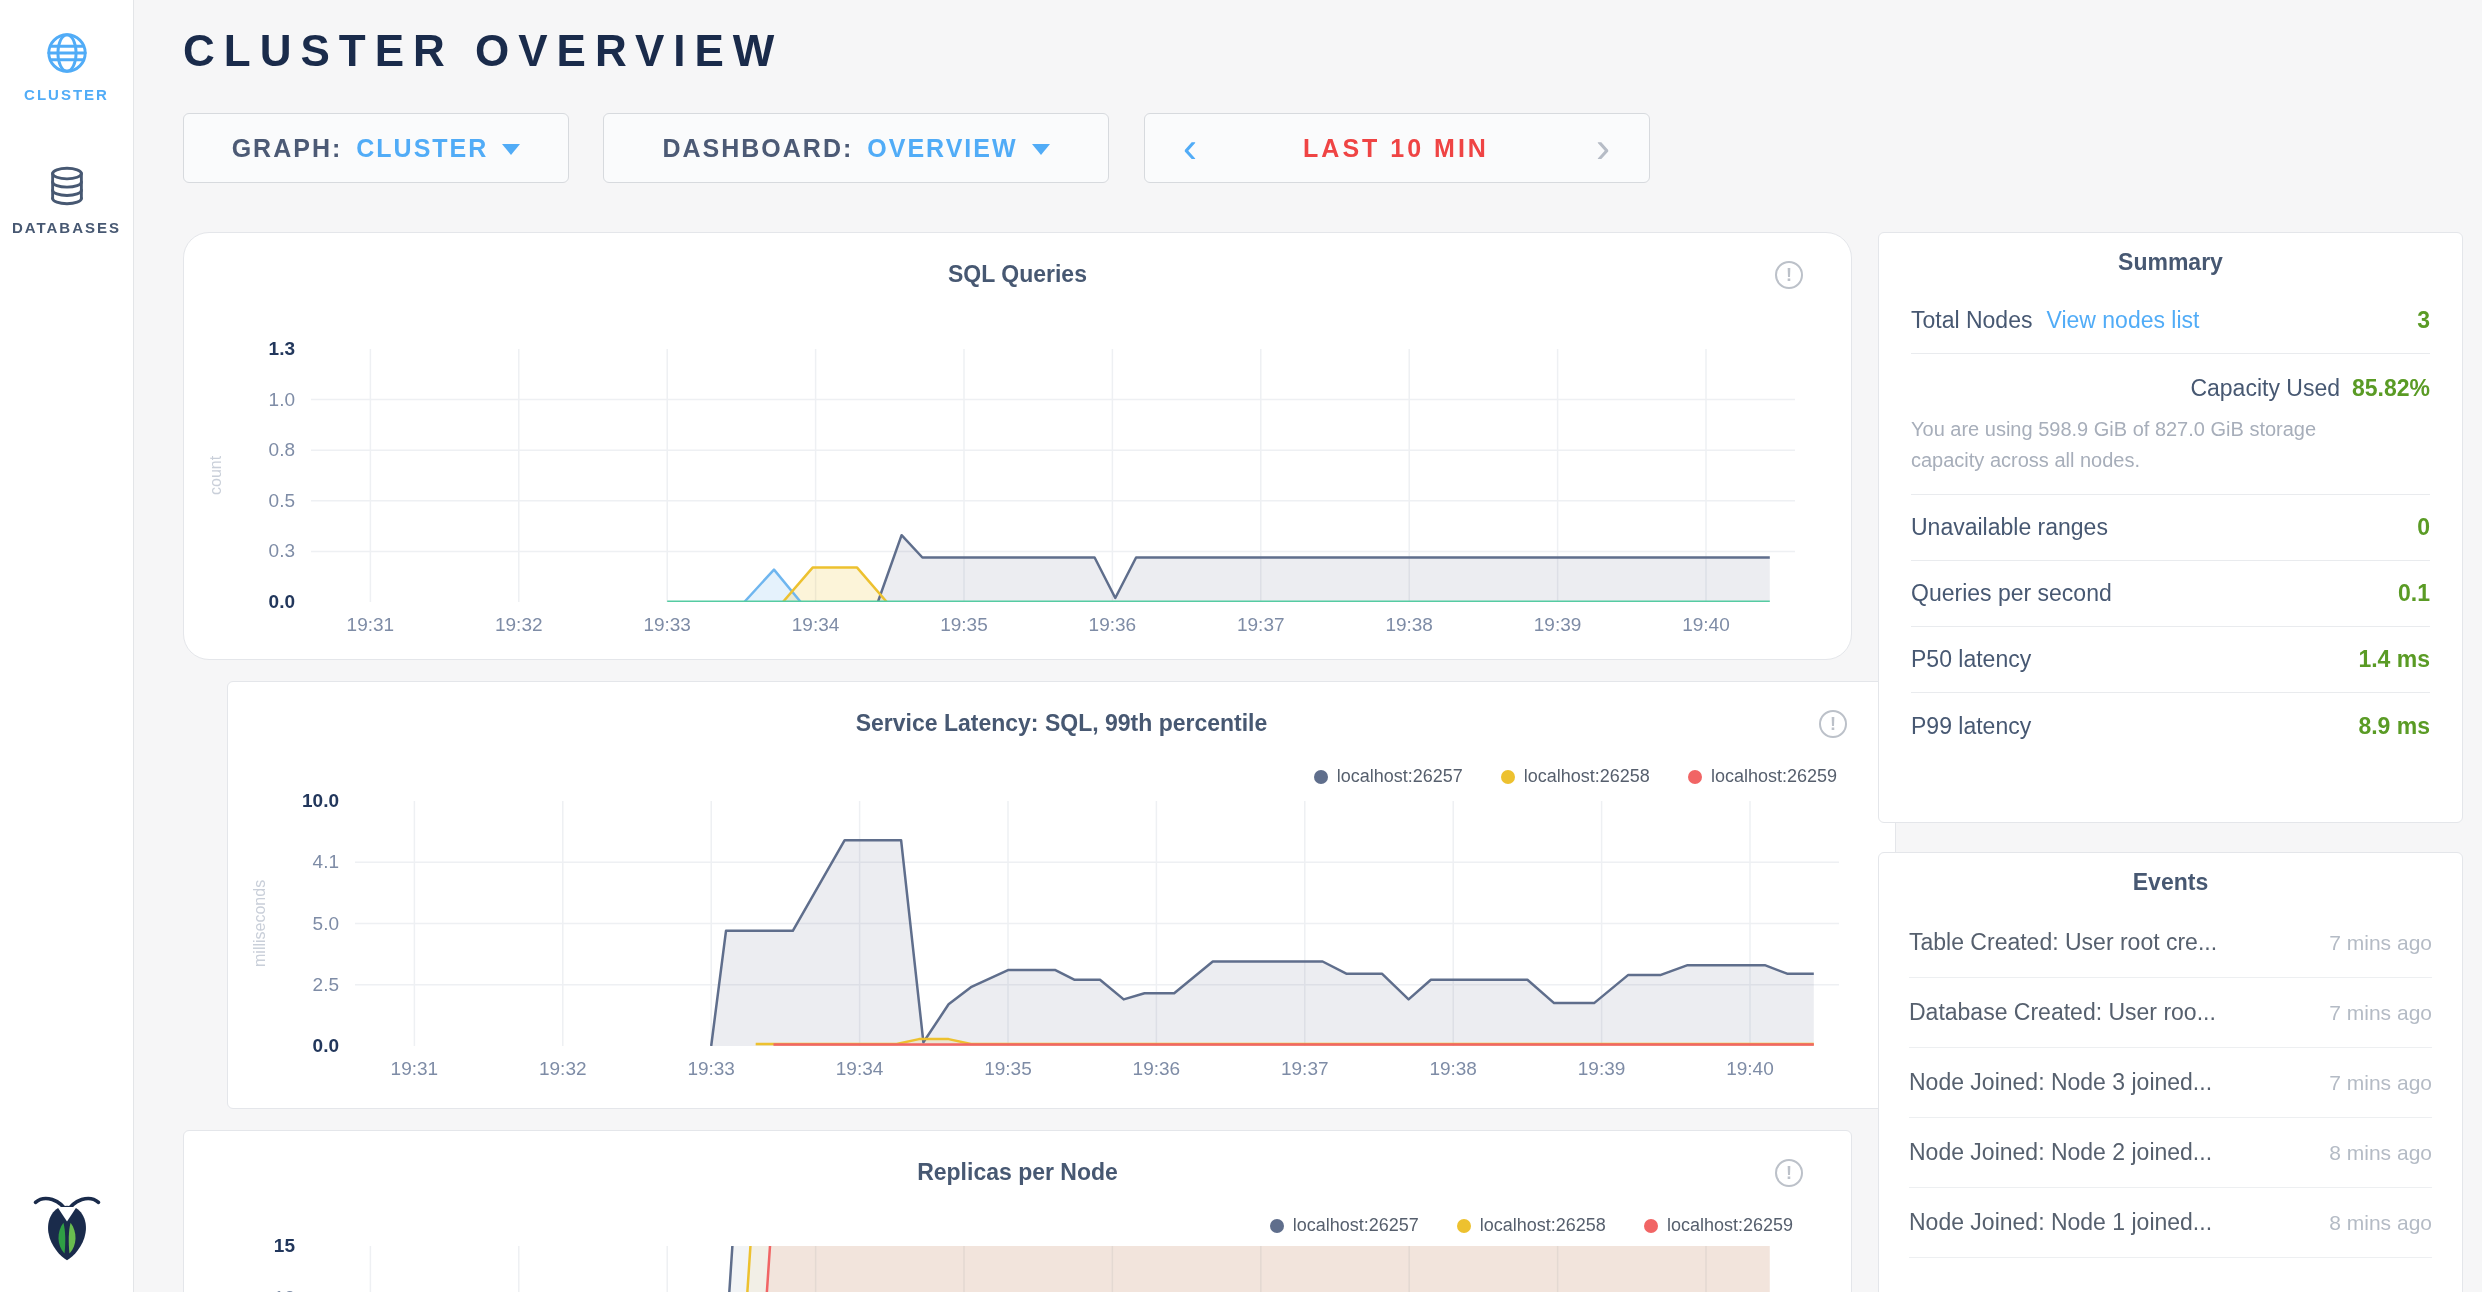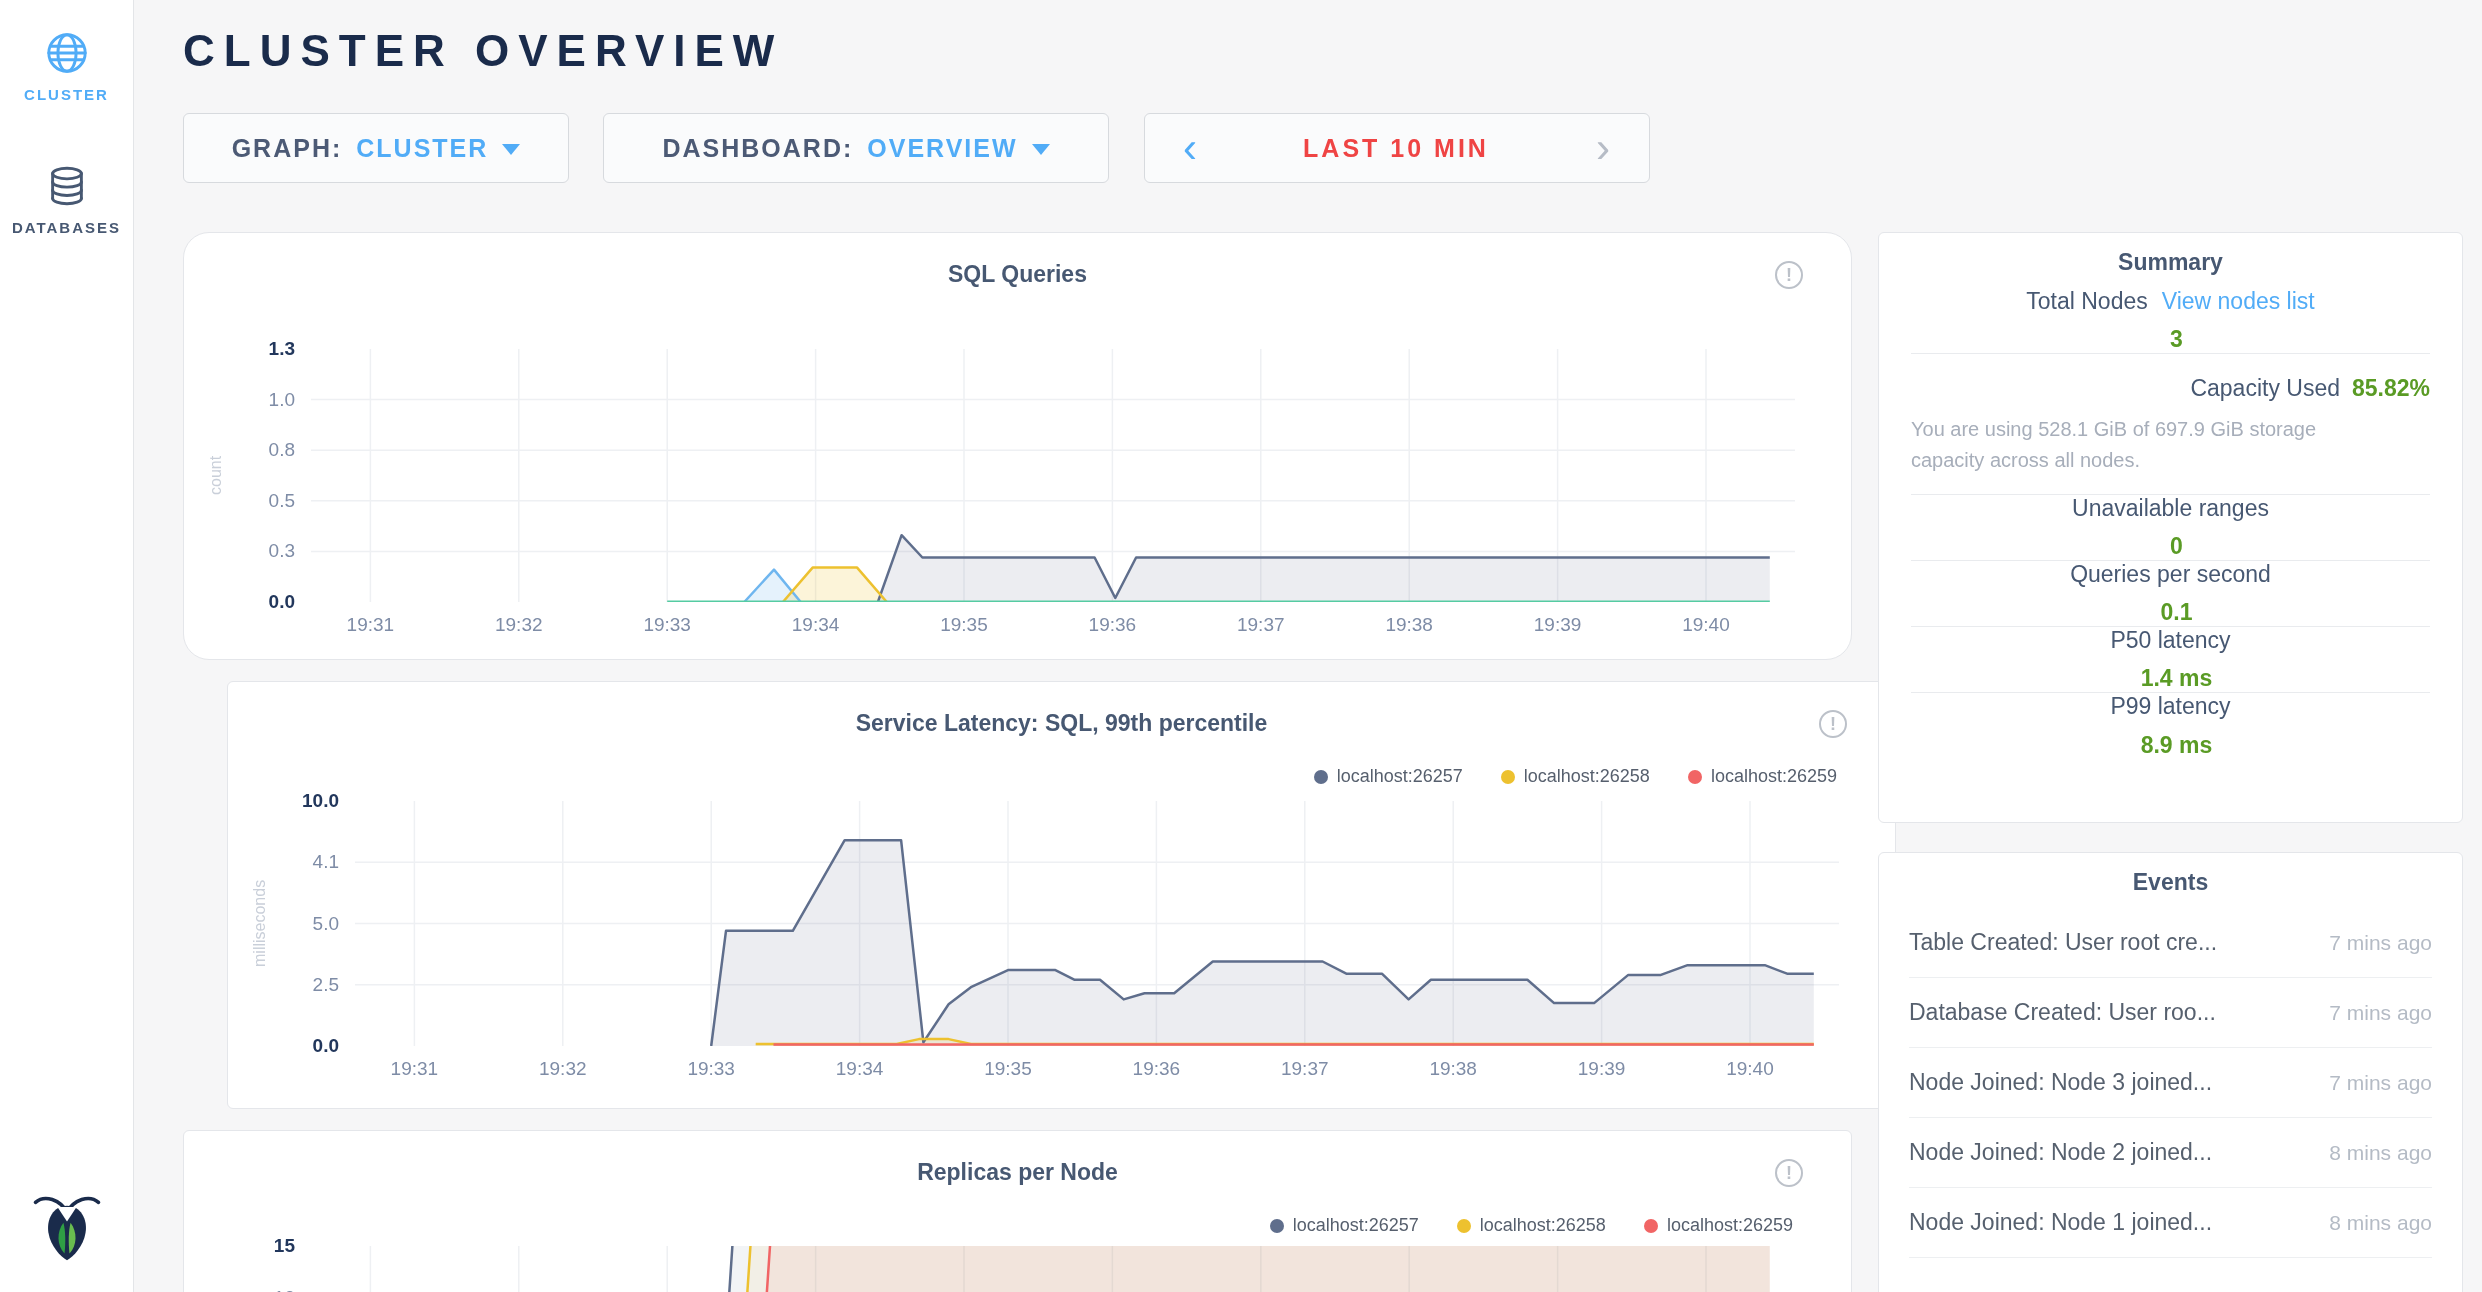--- a/index.html
+++ b/index.html
@@ -64,21 +64,21 @@
 
   #panel-sql      { left:183px; top:232px;  width:1669px; height:428px;border-radius:26px; }
   #panel-latency  { left:183px; top:681px;  width:1669px; height:428px;margin-left:44px; }
   #panel-replicas { left:183px; top:1130px; width:1669px; height:470px; }
 
   
   #panel-summary { left:1878px; top:232px; width:585px; height:591px; }
   #panel-events  { left:1878px; top:852px; width:585px; height:580px; }
   .side-title { text-align:center; margin:16px 0 12px 0; font-size:23px; font-weight:700; color:#475872; }
   .sum-row { display:flex; align-items:center; justify-content:space-between;
-             min-height:66px; margin:0 32px; border-bottom:1px solid #e9ebee;flex-direction:column; }
+             min-height:66px; margin:0 32px; border-bottom:1px solid #e9ebee; }
   .sum-row:last-child { border-bottom:none; }
   .sum-label { font-size:23px; color:#475872; }
   .sum-link { font-size:23px; color:#51acf7; margin-left:14px; cursor:pointer; text-decoration:none; }
   .sum-value { font-size:23px; font-weight:700; color:#5a9b25; white-space:nowrap; margin-left:12px; }
   .sum-block { margin:0 32px; padding:14px 0 18px 0; border-bottom:1px solid #e9ebee; }
   .sum-block .line1 { display:flex; align-items:center; justify-content:flex-end; min-height:40px; }
   .sum-subtext { font-size:20px; color:#a7aeba; line-height:1.55; margin-top:6px; max-width:440px; }
   .ev-row { display:flex; align-items:center; justify-content:space-between;
             min-height:70px; margin:0 30px; border-bottom:1px solid #edeff1; }
   .ev-text { font-size:23px; color:#56606e; white-space:nowrap; }
@@ -298,21 +298,21 @@
       <span>
         <span class="sum-label">Total Nodes</span><a class="sum-link">View nodes list</a>
       </span>
       <span class="sum-value">3</span>
     </div>
     <div class="sum-block">
       <div class="line1">
         <span class="sum-label">Capacity Used</span>
         <span class="sum-value">85.82%</span>
       </div>
-      <div class="sum-subtext">You are using 528.1 GiB of 697.9 GiB storage capacity across all nodes.</div>
+      <div class="sum-subtext">You are using 598.9 GiB of 827.0 GiB storage capacity across all nodes.</div>
     </div>
     <div class="sum-row">
       <span class="sum-label">Unavailable ranges</span>
       <span class="sum-value">0</span>
     </div>
     <div class="sum-row">
       <span class="sum-label">Queries per second</span>
       <span class="sum-value">0.1</span>
     </div>
     <div class="sum-row">

